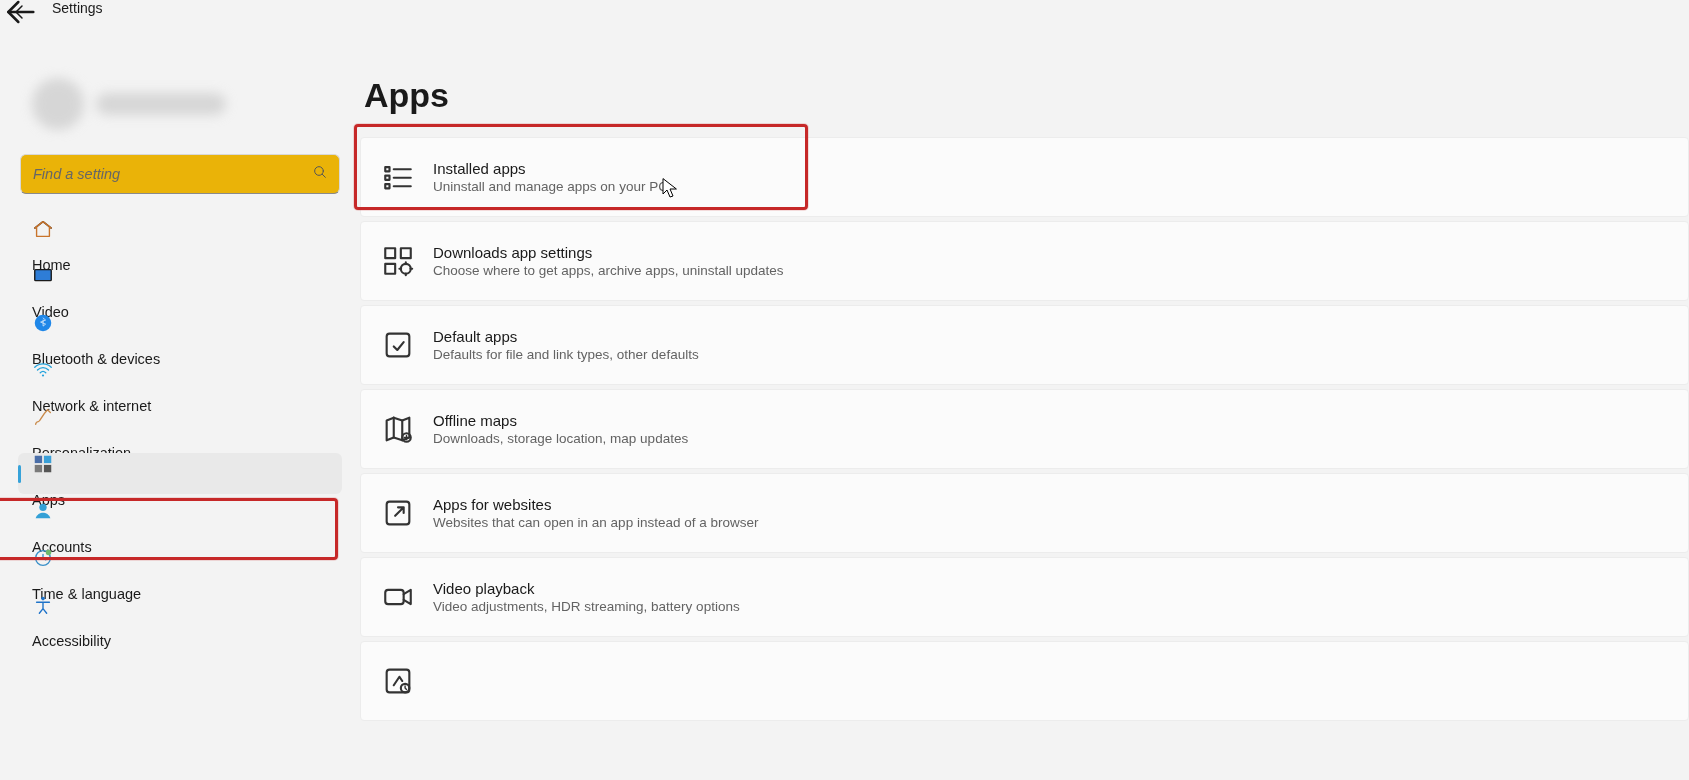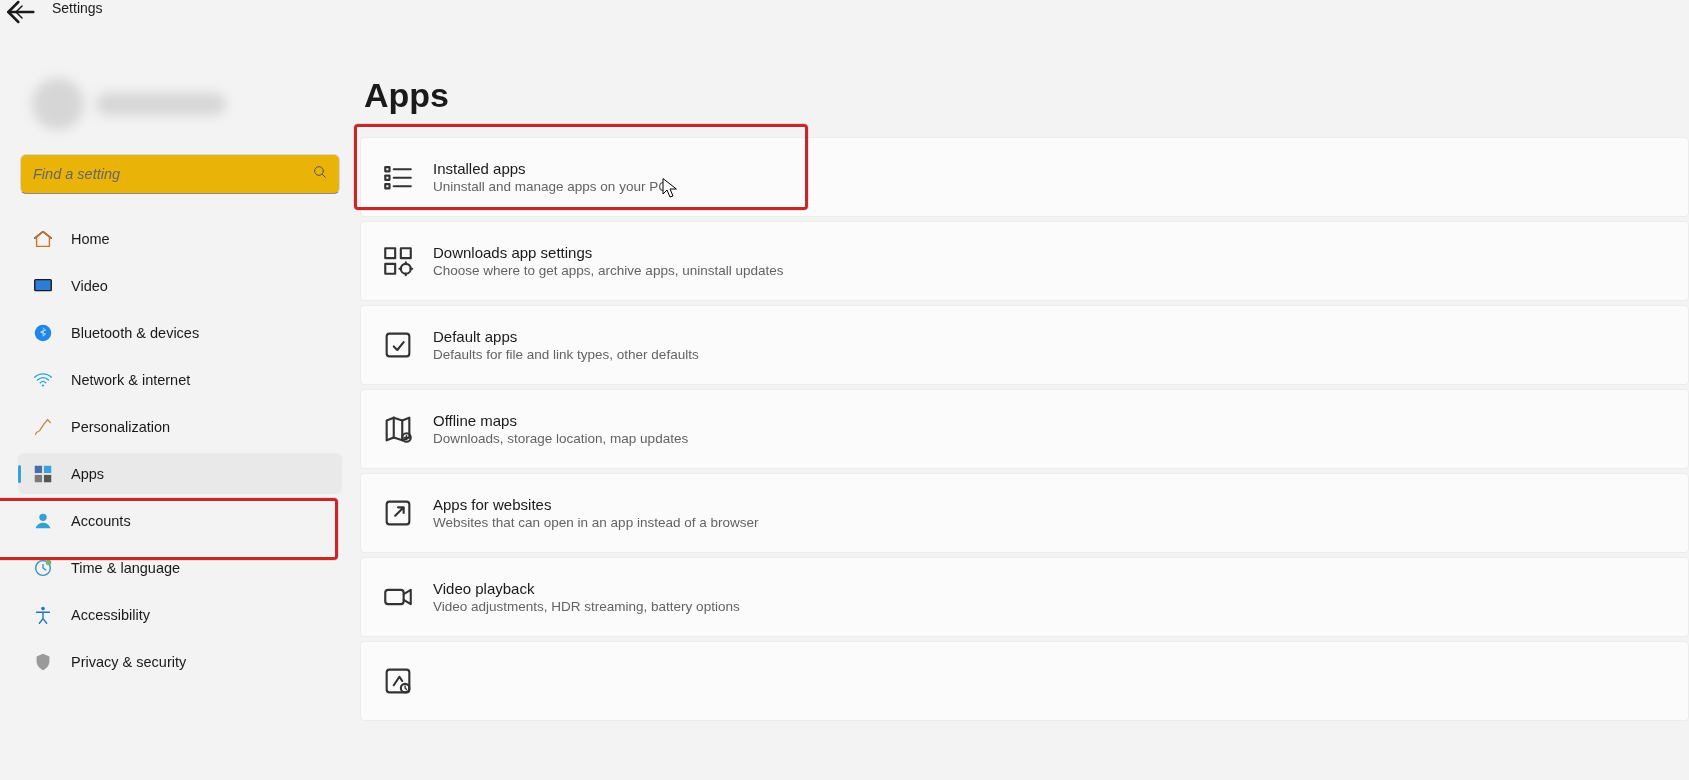--- a/index.html
+++ b/index.html
@@ -16,21 +16,21 @@
   .profile { display: flex; align-items: center; gap: 12px; padding: 10px 8px 24px 16px; filter: blur(6px); opacity: .55; }
   .avatar { width: 52px; height: 52px; background: #bfbfbf; border-radius: 50%; }
   .profile-name { width: 130px; height: 22px; background: #bfbfbf; border-radius: 11px; }
 
   .search-wrap { position: relative; margin: 0 4px 24px 4px; }
   .search { width: 100%; height: 40px; padding: 0 48px 0 12px; font-size: 14.5px; border: 1px solid #d8d8d8; border-bottom: 1px solid #8a8a8a; border-radius: 6px; background: #eab308; font-style: italic; }
   .search::placeholder { color: #666; }
   .search-icon { position: absolute; right: 12px; top: 50%; transform: translateY(-50%); color: #555; }
 
   .nav { display: flex; flex-direction: column; gap: 6px; padding: 0 2px; }
-  .nav-item { display: flex; align-items: center; gap: 17px; height: 41px; padding: 0 14px; border-radius: 6px; cursor: pointer; font-size: 14.5px; color: #1a1a1a; position: relative; }
+  .nav-item { display: flex; gap: 17px; height: 41px; padding: 0 14px; border-radius: 6px; cursor: pointer; font-size: 14.5px; color: #1a1a1a; position: relative; flex-direction: column; }
   .nav-item.active { background: #e9e9e9; }
   .nav-item.active::before { content:""; position:absolute; left:0; top:50%; transform:translateY(-50%); width:3px; height:18px; background:#36a2d9; border-radius:2px; }
   .nav-icon { width: 22px; height: 22px; display: flex; align-items: center; justify-content: center; font-size: 18px; }
 
   .main { flex: 1; padding: 20px 0 0 0; display:flex; flex-direction:column; }
   .page-title { font-size: 34px; font-weight: 600; color: #1a1a1a; padding: 0 0 22px 0; margin-left: 4px; }
 
   .cards { display:flex; flex-direction:column; gap: 4px; }
   .card { display:flex; align-items:center; min-height: 80px; background:#fbfbfb; border:1px solid #ececec; border-radius:4px; padding: 0 20px; cursor:pointer; }
   .card-icon { width: 34px; height: 34px; display:flex; align-items:center; justify-content:center; color:#333; margin-right: 18px; flex:none; }
@@ -164,28 +164,20 @@
       </div>
       <div class="nav-item">
         <span class="nav-icon">
           <svg viewBox="0 0 24 24">
               <circle cx="12" cy="5" r="2" fill="#1e73c9" stroke="none"></circle>
               <path d="M5 9h14M12 9v7m0 0l-4 5m4-5l4 5" stroke="#1e73c9"></path>
             </svg>
         </span>
         <span>Accessibility</span>
       </div>
-      <div class="nav-item">
-        <span class="nav-icon">
-          <svg viewBox="0 0 24 24">
-              <path d="M12 3l7 3v5c0 5-3 8-7 10-4-2-7-5-7-10V6l7-3z" fill="#9a9a9a" stroke="none"></path>
-            </svg>
-        </span>
-        <span>Privacy &amp; security</span>
-      </div>
     </nav>
 
     <div class="hl" style="left:-12px; top:442px; width:350px; height:62px;"></div>
   </aside>
 
   <main class="main" style="position:relative;">
     <h1 class="page-title">Apps</h1>
 
     <div class="cards">
       <div class="card">

